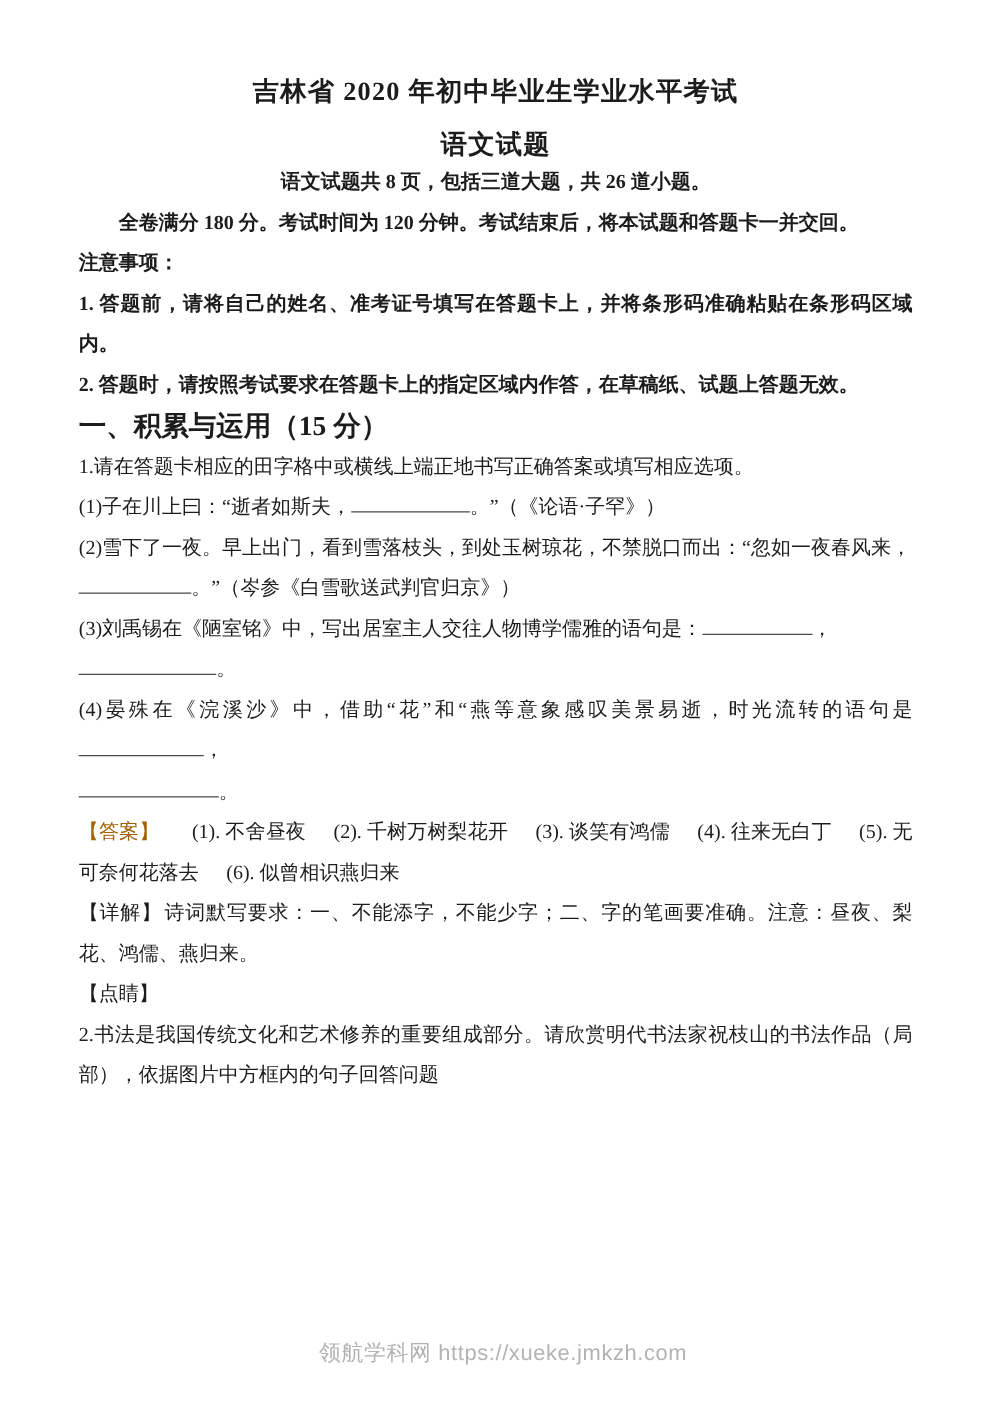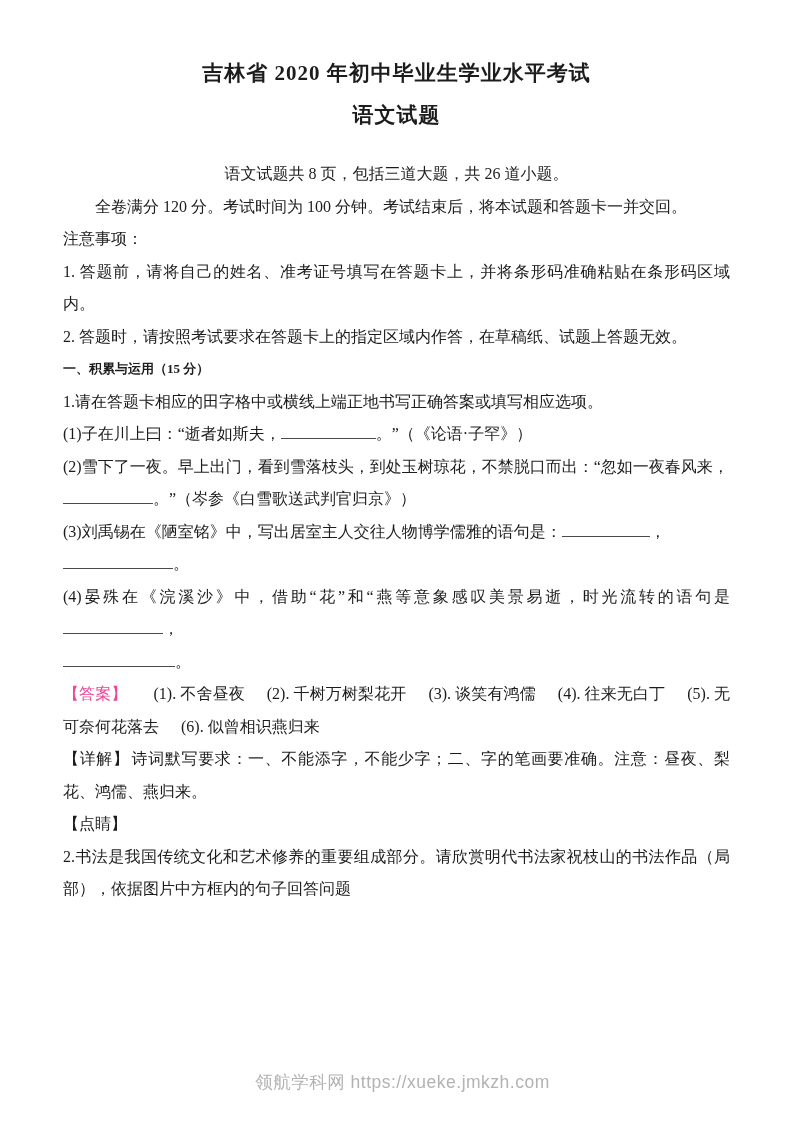--- a/index.html
+++ b/index.html
@@ -14,60 +14,60 @@
     position:absolute;inset:0;
     padding:58px 63px 4px 63px;
     box-sizing:border-box;
   }
   .doc-title{
     font-size:21px;font-weight:bold;text-align:center;
     line-height:30px;margin:0 0 12px 0;letter-spacing:1px;
   }
   .doc-subtitle{
     font-size:21px;font-weight:bold;text-align:center;
-    line-height:30px;margin:0 0 28px 0;letter-spacing:1px;
+    line-height:30px;margin:0 0 0 0;letter-spacing:1px;
   }
   p{margin:0;font-size:16px;line-height:32.5px;text-align:justify;}
-  .bold{font-weight:normal;}
+  .bold{font-weight:bold;}
   .centered{text-align:center;}
   .indent2{text-indent:2em;}
-  .section-heading{font-size:13px;font-weight:bold;}
+  .section-heading{font-size:22px;font-weight:bold;}
   .blank{
     display:inline-block;
     border-bottom:1px solid #4a4a4a;
     height:14px;
     vertical-align:baseline;
   }
   .b-95{width:95px;}
   .b-90{width:90px;}
   .b-88{width:88px;}
   .b-110{width:110px;}
   .b-100{width:100px;}
   .b-112{width:112px;}
-  .accent{color:#ec4899;margin-top:12px;}
+  .accent{color:#a16207;margin-top:12px;}
   .ans-label{padding-right:26px;}
   .ans-item{padding-right:22px;}
   .detail-label{padding-right:2px;}
   .watermark{
     position:absolute;left:12px;right:0;bottom:28px;
     text-align:center;
     font-family:"Liberation Sans","DejaVu Sans",sans-serif;
     font-size:17.5px;color:#b3b3b3;letter-spacing:0.5px;
   }
 </style>
 </head>
 <body>
 
 <div class="page">
 
   <h1 class="doc-title">吉林省 2020 年初中毕业生学业水平考试</h1>
   <h2 class="doc-subtitle">语文试题</h2>
 
   <p class="bold centered">语文试题共 8 页，包括三道大题，共 26 道小题。</p>
-  <p class="bold indent2">全卷满分 120 分。考试时间为 100 分钟。考试结束后，将本试题和答题卡一并交回。</p>
+  <p class="bold indent2">全卷满分 180 分。考试时间为 120 分钟。考试结束后，将本试题和答题卡一并交回。</p>
 
   <p class="bold">注意事项：</p>
   <p class="bold">1. 答题前，请将自己的姓名、准考证号填写在答题卡上，并将条形码准确粘贴在条形码区域内。</p>
   <p class="bold">2. 答题时，请按照考试要求在答题卡上的指定区域内作答，在草稿纸、试题上答题无效。</p>
 
   <p class="section-heading">一、积累与运用（15 分）</p>
 
   <p>1.请在答题卡相应的田字格中或横线上端正地书写正确答案或填写相应选项。</p>
 
   <p><span>(1)子在川上曰：“逝者如斯夫，</span><span class="blank b-95"></span><span>。”（《论语·子罕》）</span></p>

